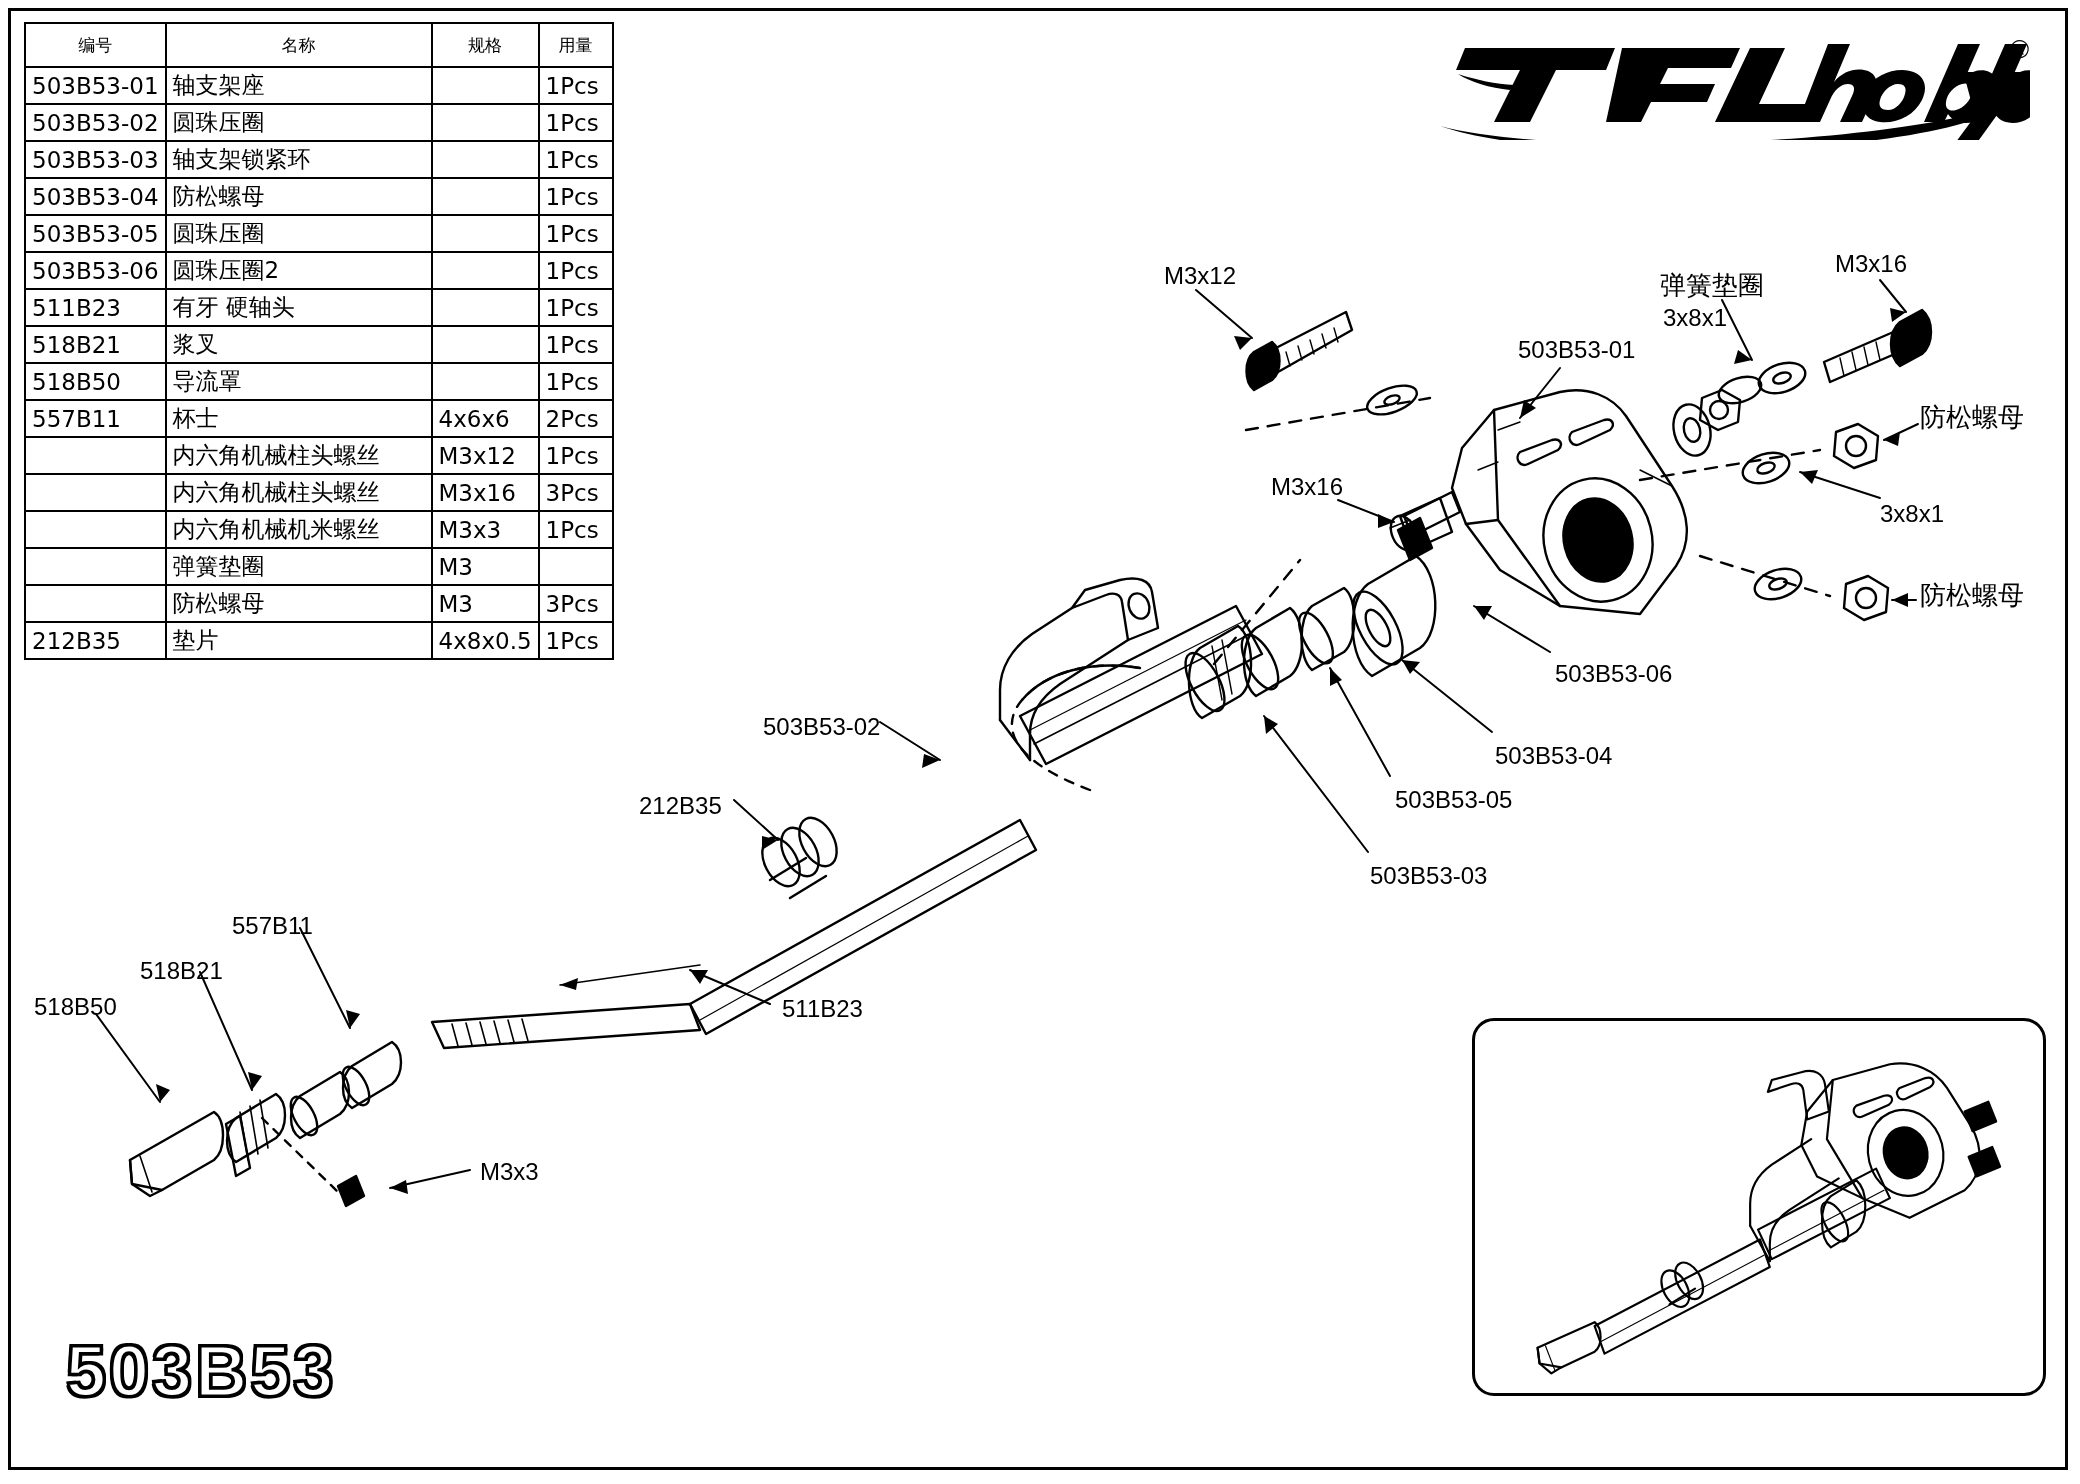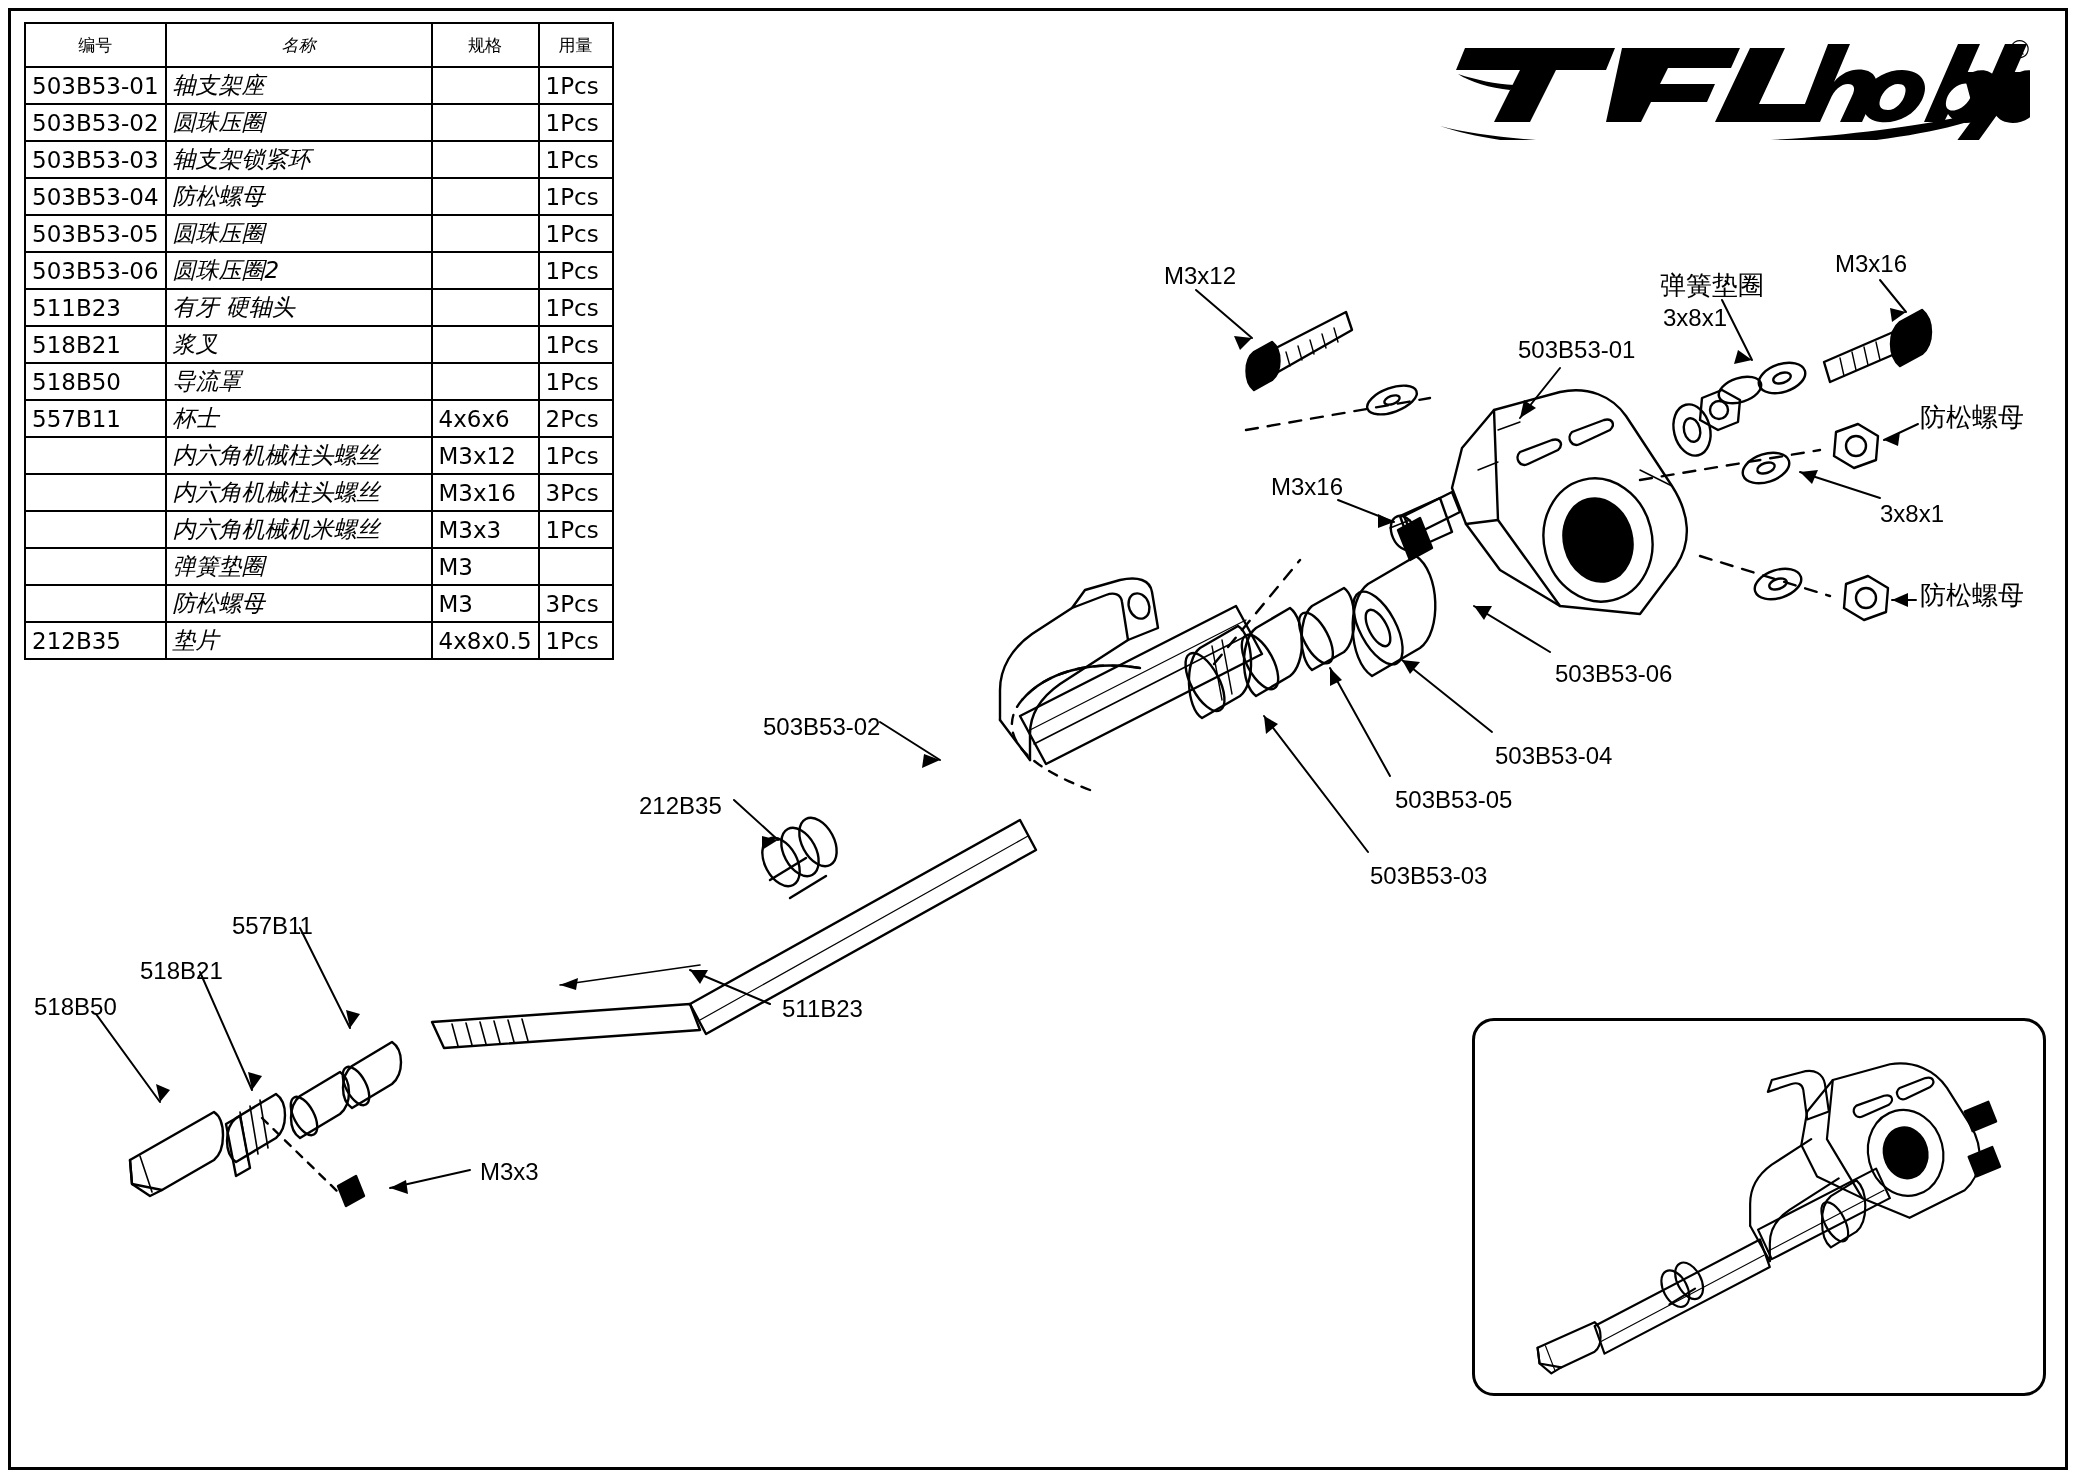--- a/index.html
+++ b/index.html
@@ -38,21 +38,21 @@
   }
   .parts-table td {
     border: 2px solid #000;
     height: 35px;
     padding: 0 6px;
     vertical-align: middle;
     white-space: nowrap;
     font-family: "DejaVu Sans", sans-serif;
   }
   .parts-table .c-code  { width: 100px; }
-  .parts-table .c-name  { width: 252px; font-style: italic; }
+  .parts-table .c-name  { width: 252px; }
   .parts-table .c-spec  { width: 88px;  text-align: left; }
   .parts-table .c-qty   { width: 60px;  text-align: left; }
   .parts-table tr.head td {
     font-size: 17px;
     height: 42px;
     text-align: center;
   }
   .parts-table tr.head td.c-code,
   .parts-table tr.head td.c-name { text-align: center; }
 
@@ -485,20 +485,21 @@
       <div class="callout" style="left: 1370px; top: 862px;">503B53-03</div>
       <div class="callout" style="left: 763px; top: 713px;">503B53-02</div>
       <div class="callout" style="left: 639px; top: 792px;">212B35</div>
       <div class="callout" style="left: 232px; top: 912px;">557B11</div>
       <div class="callout" style="left: 140px; top: 957px;">518B21</div>
       <div class="callout" style="left: 34px; top: 993px;">518B50</div>
       <div class="callout" style="left: 782px; top: 995px;">511B23</div>
       <div class="callout" style="left: 480px; top: 1158px;">M3x3</div>
     </div>
 
+  <div class="title-no">503B53</div>
 
   <div class="inset">
     <svg viewBox="0 0 574 378" xmlns="http://www.w3.org/2000/svg">
       <g fill="none" stroke="#000" stroke-width="2.2" stroke-linejoin="round" stroke-linecap="round">
 
         <path d="M362 60 L420 44 C444 40 466 50 478 68 L502 106 C516 130 514 156 496 172 L440 200 L392 180 L356 120 Z"></path>
         <path d="M362 60 L336 92 L330 126 L346 158 L392 180"></path>
         <ellipse cx="436" cy="134" rx="38" ry="44" transform="rotate(-14 436 134)"></ellipse>
         <ellipse cx="436" cy="134" rx="22" ry="26" transform="rotate(-14 436 134)" fill="#000"></ellipse>
         <path d="M386 86 L414 76 C422 74 425 80 419 85 L392 97 C385 100 380 91 386 86 Z"></path>

